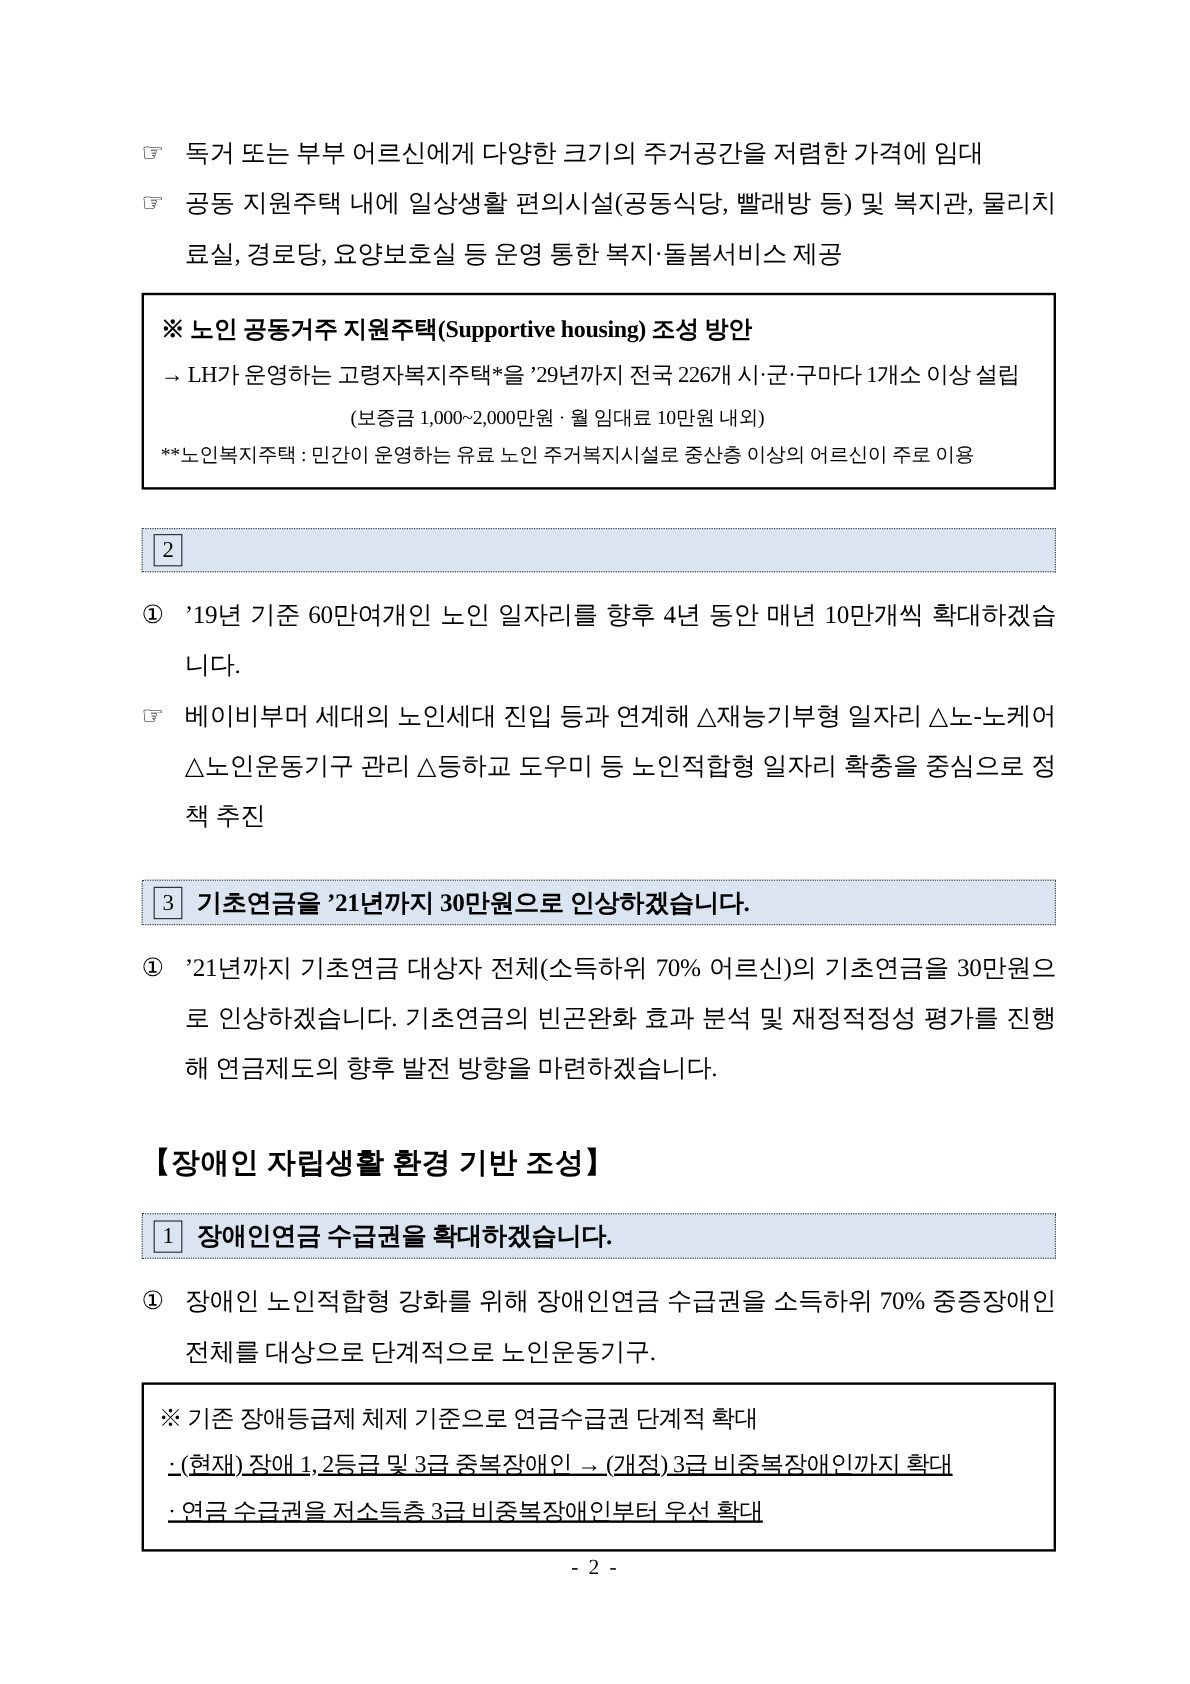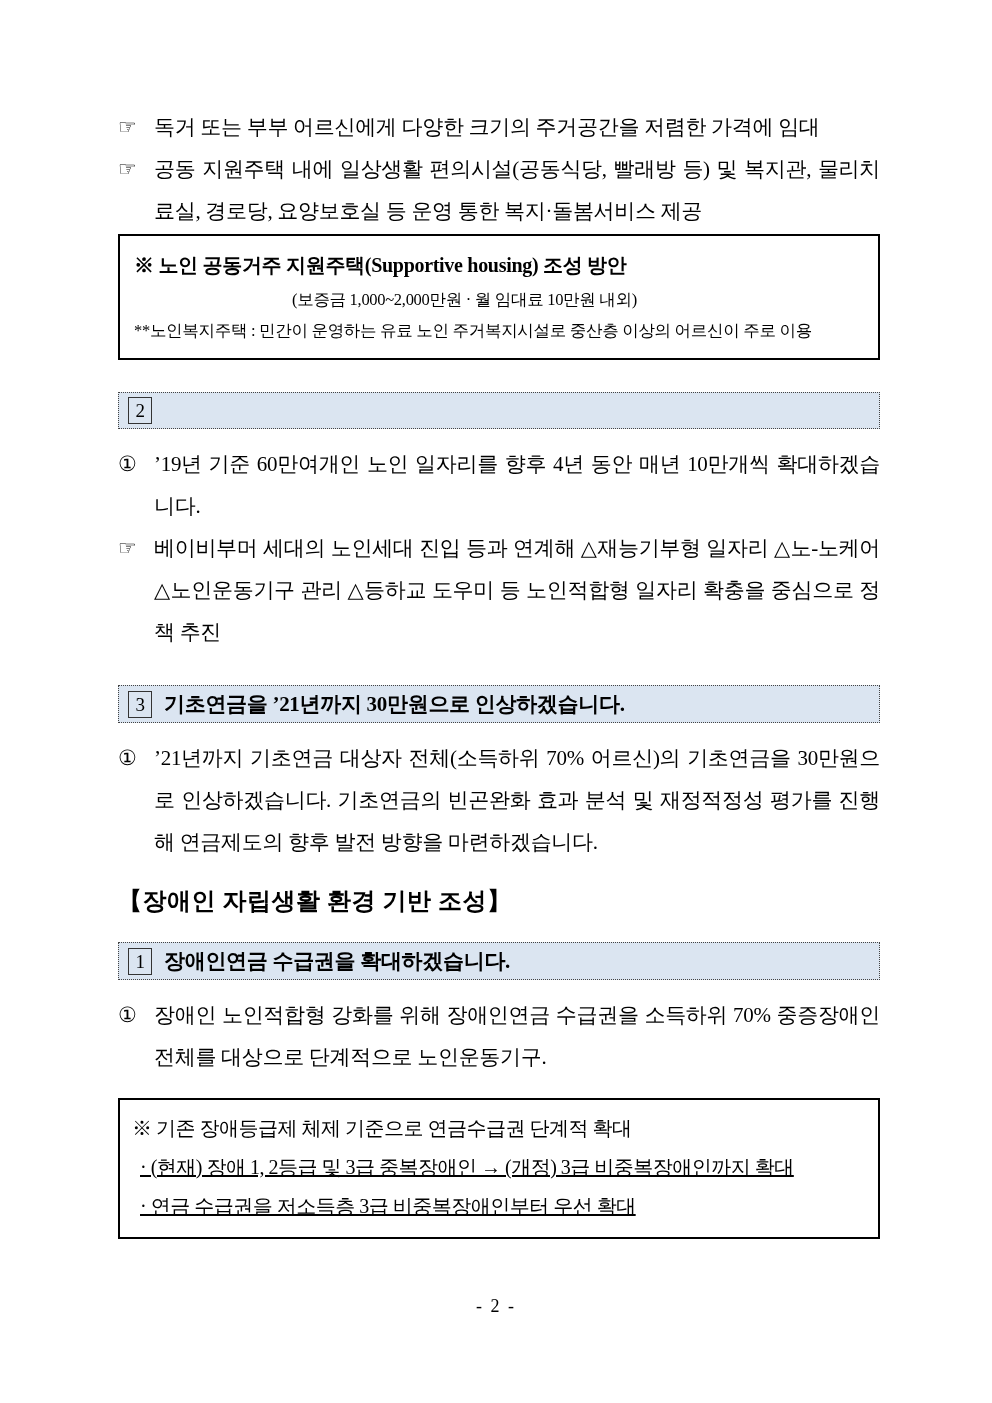--- a/index.html
+++ b/index.html
@@ -23,21 +23,21 @@
 
   
   .hang { display: flex; font-size: 21px; line-height: 42px; letter-spacing: -0.3px; }
   .hang .marker { flex: none; width: 36px; font-size: 21px; }
   .hang .ptext { flex: 1; text-align: justify; }
 
   
   .info-box {
     border: 2px solid #000;
     padding: 10px 14px 12px 14px;
-    margin-top: 2px;
+    margin-top: 12px;
   }
   .box-title { font-weight: bold; font-size: 20px; line-height: 38px; letter-spacing: -0.3px; }
   .box-line  { font-size: 19px; line-height: 38px; letter-spacing: -0.6px; }
   .box-footnote { font-size: 16.5px; line-height: 31px; letter-spacing: -0.3px; }
   .box-footnote.indent { padding-left: 158px; font-family: Liberation Serif, serif; }
 
   
   .section-header {
     margin-top: 32px;
     background: #dbe5f1;
@@ -58,29 +58,29 @@
     line-height: 25px;
     text-align: center;
     border: 1px solid #333;
     background: #dbe5f1;
     font-weight: normal;
     font-size: 19px;
   }
   .num-para { margin-top: 14px; }
 
   .big-heading {
-    margin-top: 21px;
+    margin-top: 42px;
     font-size: 24px;
     font-weight: bold;
     letter-spacing: 0.5px;
     line-height: 34px;
   }
   .sh-disability { margin-top: 24px; }
 
-  .grade-box { margin-top: 20px; padding: 9px 12px 11px 12px; }
+  .grade-box { margin-top: 5px; padding: 9px 12px 11px 12px; }
   .grade-line { font-size: 20px; line-height: 39px; letter-spacing: -0.5px; }
   .grade-line.bullet { padding-left: 8px; text-decoration: underline; }
 
   .page-number {
     position: absolute;
     left: 0;
     right: 0;
     top: 1296px;
     text-align: center;
     font-size: 18px;
@@ -97,20 +97,21 @@
       <span class="marker">☞</span>
       <div class="ptext"><span>독거 또는 부부 어르신에게 다양한 크기의 주거공간을 저렴한 가격에 임대</span></div>
     </div>
     <div class="hang">
       <span class="marker">☞</span>
       <div class="ptext"><span>공동 지원주택 내에 </span><span class="b">일상생활 편의시설</span><span>(공동식당, 빨래방 등) 및 복지관, 물리치료실, 경로당, 요양보호실 등 운영 통한 </span><span class="b">복지·돌봄서비스</span><span> 제공</span></div>
     </div>
 
     <div class="info-box">
       <div class="box-title">※ 노인 공동거주 지원주택(Supportive housing) 조성 방안</div>
+      <div class="box-line">→ LH가 운영하는 고령자복지주택*을 ’29년까지 전국 226개 시·군·구마다 1개소 이상 설립</div>
       <div class="box-footnote indent">(보증금 1,000~2,000만원 · 월 임대료 10만원 내외)</div>
       <div class="box-footnote">**노인복지주택 : 민간이 운영하는 유료 노인 주거복지시설로 중산층 이상의 어르신이 주로 이용</div>
     </div>
 
     <div class="section-header">
       <span class="numbox">2</span>
     </div>
     <div class="hang num-para">
       <span class="marker">①</span>
       <div class="ptext"><span>’19년 기준 60만여개인 </span><span class="b">노인 일자리</span><span>를 </span><span class="b">향후 4년</span><span> 동안 </span><span class="b">매년 10만개씩</span><span> 확대하겠습니다.</span></div>

